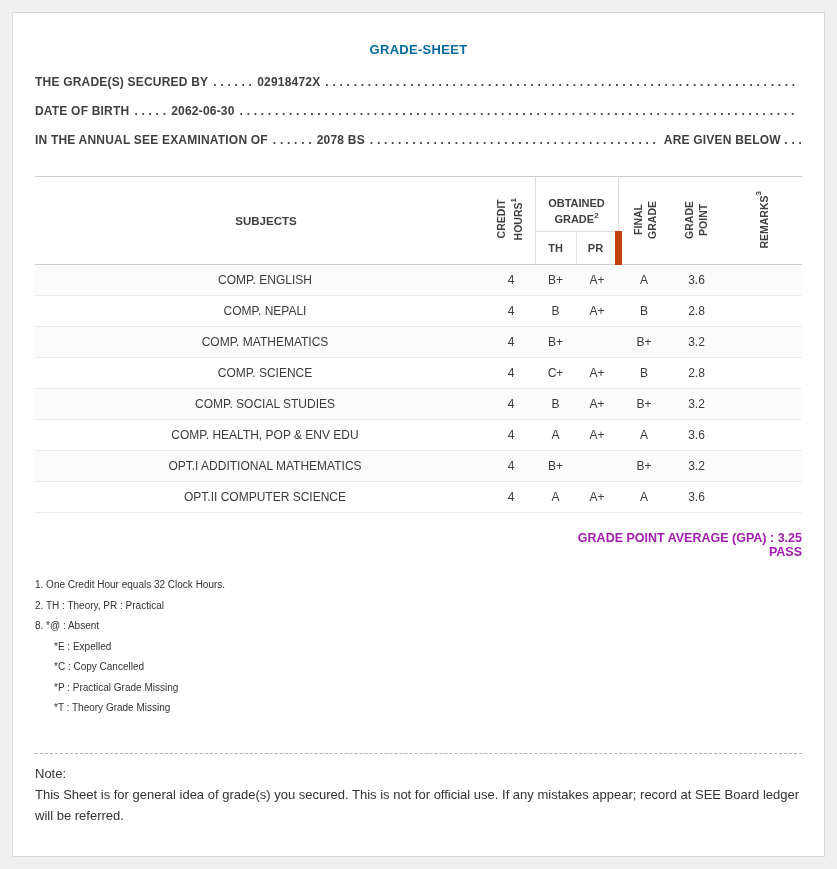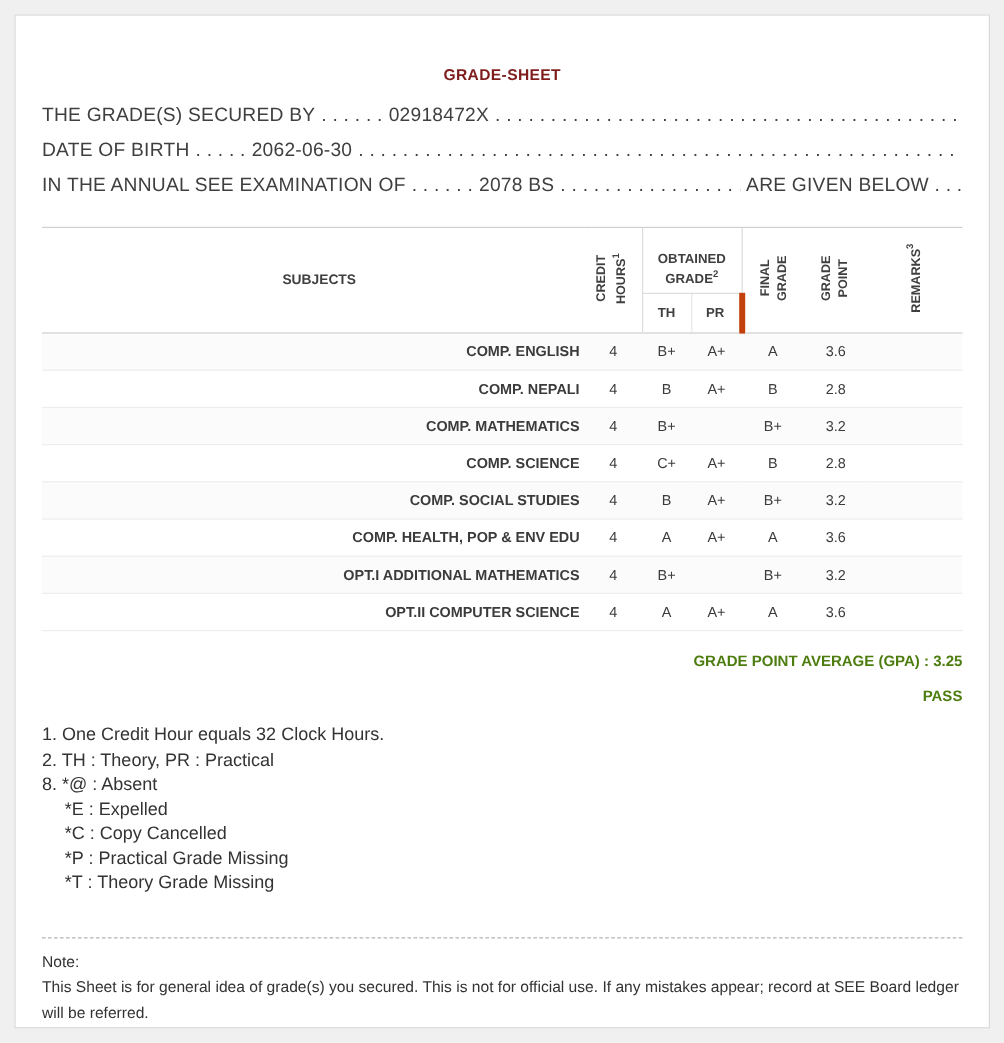--- a/index.html
+++ b/index.html
@@ -21,34 +21,34 @@
   }
   .title {
     margin-top: 20px;
     text-align: center;
     font-size: 23px;
     font-weight: 400;
     color: #3cb2e4;
     letter-spacing: 0.5px;
   }
   .subtitle {
-    margin-top: 24px;
+    margin-top: 11px;
     text-align: center;
     font-size: 13px;
     font-weight: bold;
-    color: #7f1d1d;
+    color: #0369a1;
     letter-spacing: 0.3px;
   }
   .info { margin-top: 18px; }
   .info-line {
     display: flex;
     align-items: baseline;
     height: 29px;
-    font-size: 16px;
-    font-weight: normal;
+    font-size: 12px;
+    font-weight: bold;
     color: #3f3f3f;
     letter-spacing: 0.2px;
   }
   .info-line span { white-space: nowrap; }
   .dots { margin: 0 5px; color: #3f3f3f; }
   .leader {
     flex: 1;
     overflow: hidden;
     margin: 0 5px;
     min-width: 10px;
@@ -87,41 +87,41 @@
     border-bottom: 1px solid #dddddd;
     border-left: 1px solid #dddddd;
     border-right: 1px solid #dddddd;
     height: 46px;
     font-size: 11px;
     white-space: pre-line;
     line-height: 1.35;
   }
   th.sub-th { height: 24px; font-size: 11px; }
   th.sub-th.left  { border-left: 1px solid #dddddd; border-right: 1px solid #e8e8e8; margin-top: 12px; }
-  th.sub-th.right { border-right: 5px solid #c2410c; }
+  th.sub-th.right { border-right: 7px solid #c2410c; }
   tbody td {
     font-size: 12px;
     color: #3b3b3b;
     text-align: center;
     padding: 8px 4px;
     border-bottom: 1px solid #ededed;
   }
   tbody tr:nth-child(odd) { background: #fbfbfb; }
-  td.subject { text-align: right; padding-left: 12px; font-weight: bold; }
+  td.subject { text-align: center; padding-left: 12px; }
   .summary {
     text-align: right;
     margin-top: 18px;
     font-size: 12.5px;
     font-weight: bold;
-    color: #4d7c0f;
-  }
-  .summary .result { margin-top: 15px; }
+    color: #a21caf;
+  }
+  .summary .result { margin-top: 0; }
   .footnotes {
     margin-top: 16px;
-    font-size: 15px;
+    font-size: 10px;
     color: #333333;
     line-height: 20.5px;
   }
   .fn-sub { padding-left: 19px; }
   .divider {
     margin-top: 34px;
     border: 0;
     border-top: 1px dashed #b3b3b3;
     height: 0;
   }

